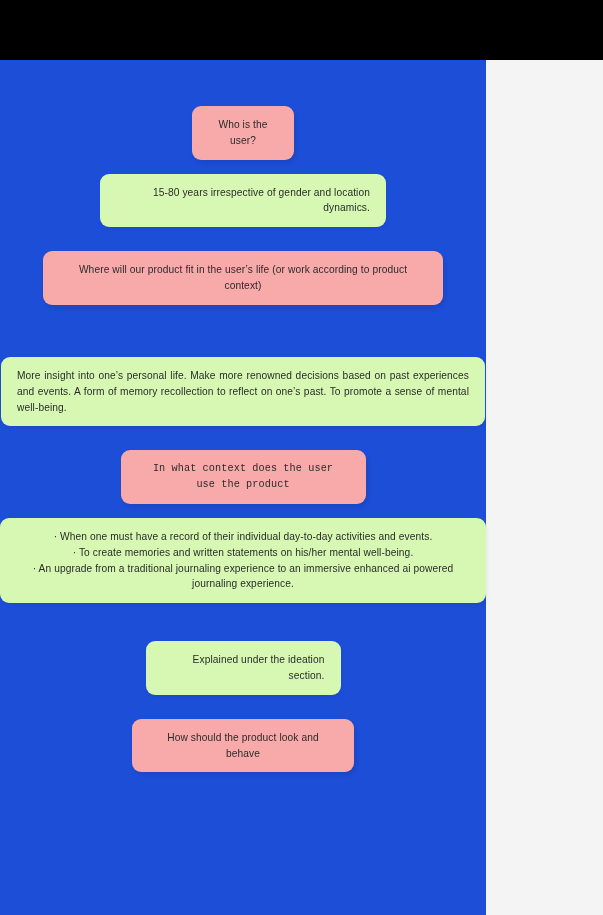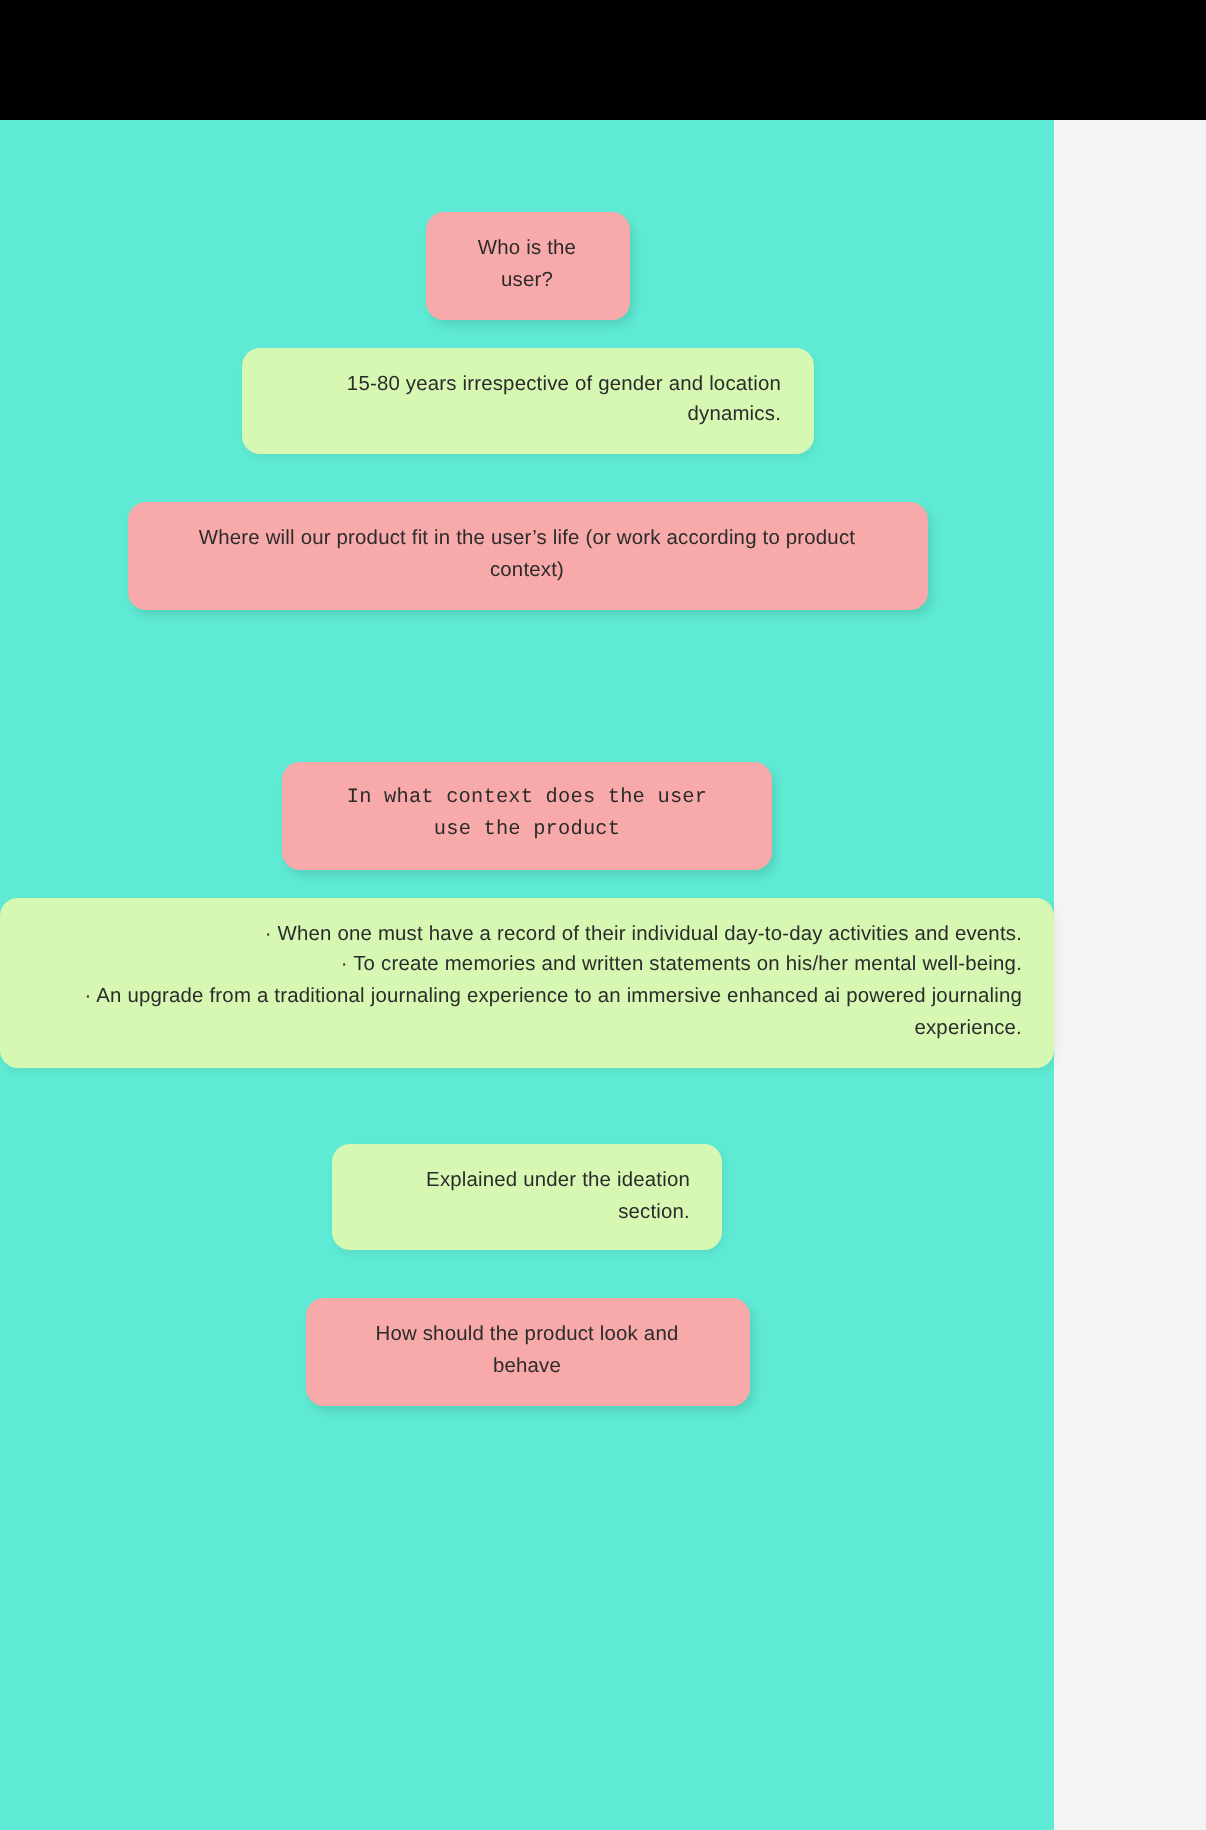--- a/index.html
+++ b/index.html
@@ -19,23 +19,23 @@
     top: 0;
     left: 0;
     width: 603px;
     height: 60px;
     background: #000000;
   }
   #board {
     position: absolute;
     top: 60px;
     left: 0;
-    width: 527px;
+    width: 486px;
     height: 855px;
-    background: #5eead4;
+    background: #1d4ed8;
   }
   .row {
     width: 100%;
     display: flex;
     justify-content: center;
   }
   .bubble {
     box-sizing: border-box;
     border-radius: 9px;
     color: #2b2b2b;
@@ -49,21 +49,21 @@
     padding: 11px 22px;
     text-align: center;
   }
   .answer {
     background: #d6f8b3;
     padding: 11px 16px;
     box-shadow: 1px 2px 4px rgba(0,0,0,0.06);
   }
   .answer.center { text-align: right; }
   .answer.justify { text-align: justify; }
-  .answer.left { text-align: right; }
+  .answer.left { text-align: center; }
   .answer p { margin: 0; }
   .answer p + p { margin-top: 0px; }
 
   
   .grp { margin: 0 auto; }
   .g1 { padding-top: 46px; }
   .gap-q-a { height: 14px; }
   .gap-a-q { height: 24px; }
 
   
@@ -104,20 +104,25 @@
     <div class="row">
       <div class="bubble question w-q2" style="background: rgb(247, 170, 169); color: rgb(43, 43, 43);">Where will our product fit in the user’s life (or work according to product context)</div>
     </div>
     <div class="gap-q-a"></div>
   </div>
 
   <div class="gap-a-q"></div>
 
   <div class="grp">
     <div class="gap-q-a"></div>
+    <div class="row">
+      <div class="bubble answer justify w-a3" style="background: rgb(214, 248, 179); color: rgb(43, 43, 43);">
+        <p>More insight into one’s personal life. Make more renowned decisions based on past experiences and events. A form of memory recollection to reflect on one’s past. To promote a sense of mental well-being.</p>
+      </div>
+    </div>
   </div>
 
   <div class="gap-a-q"></div>
 
   <div class="grp">
     <div class="row">
       <div class="bubble question w-q4" style="background: rgb(247, 170, 169); color: rgb(43, 43, 43);">In what context does the user use the product</div>
     </div>
     <div class="gap-q-a"></div>
     <div class="row">

